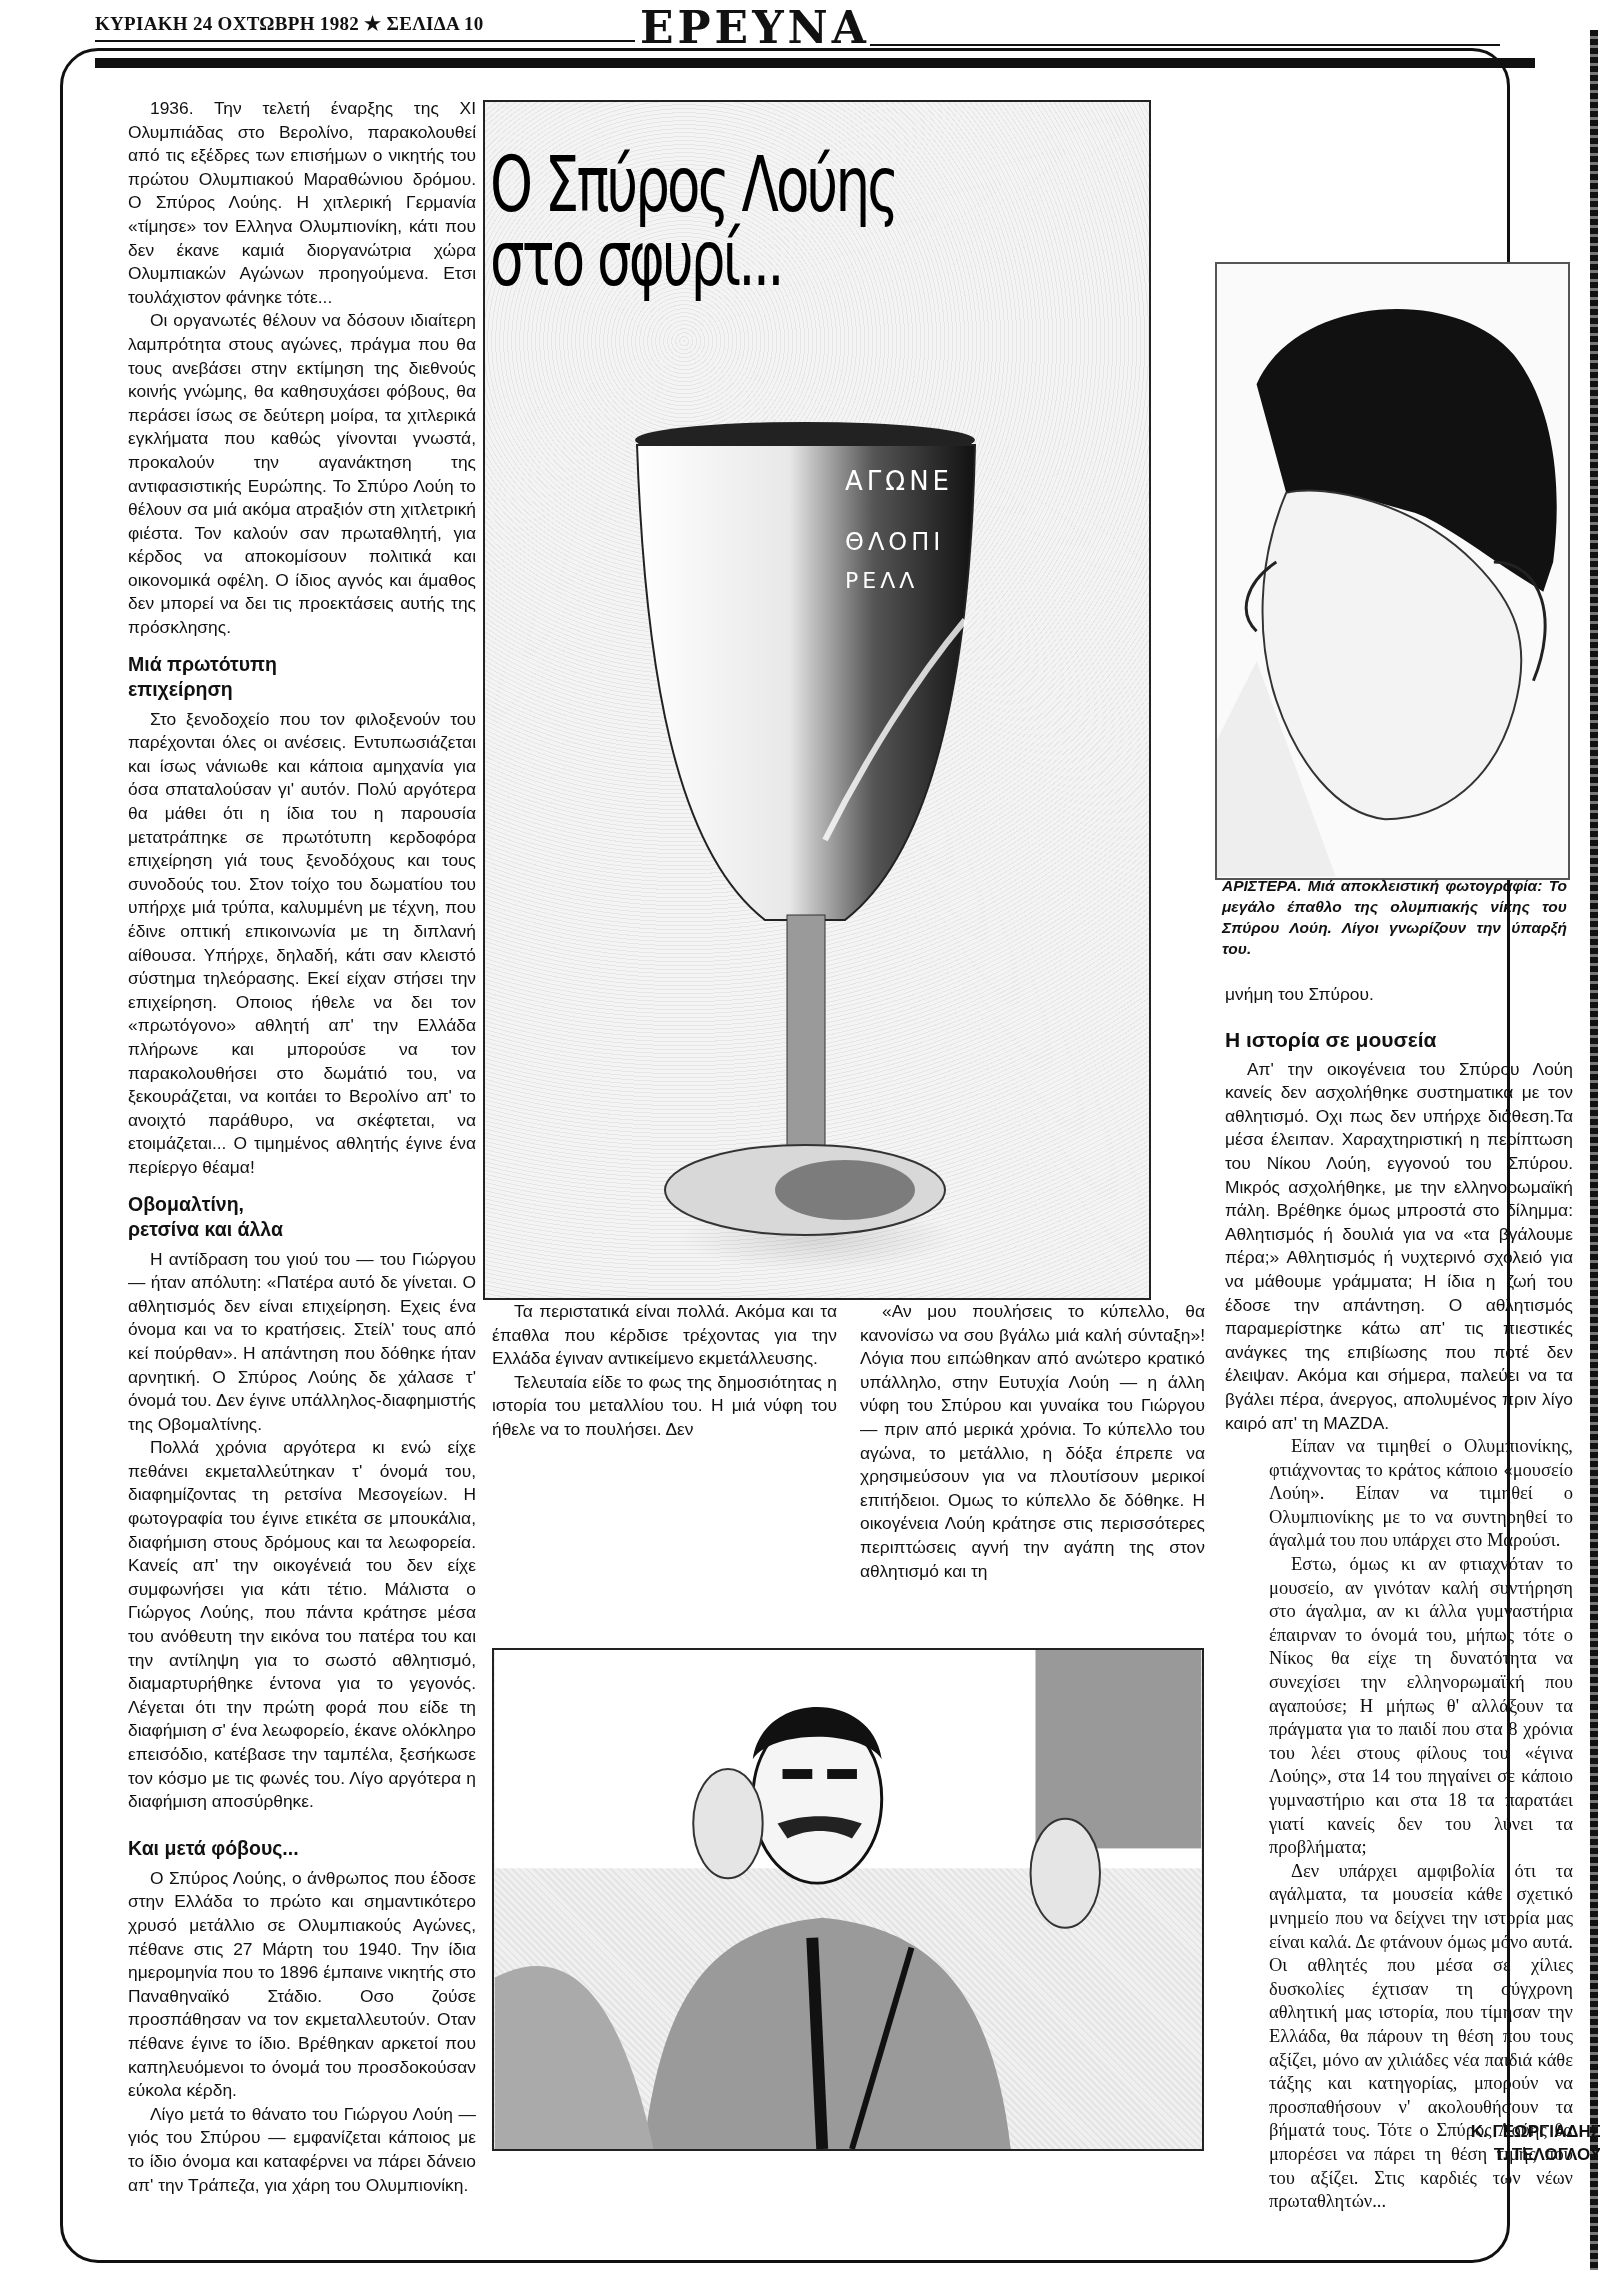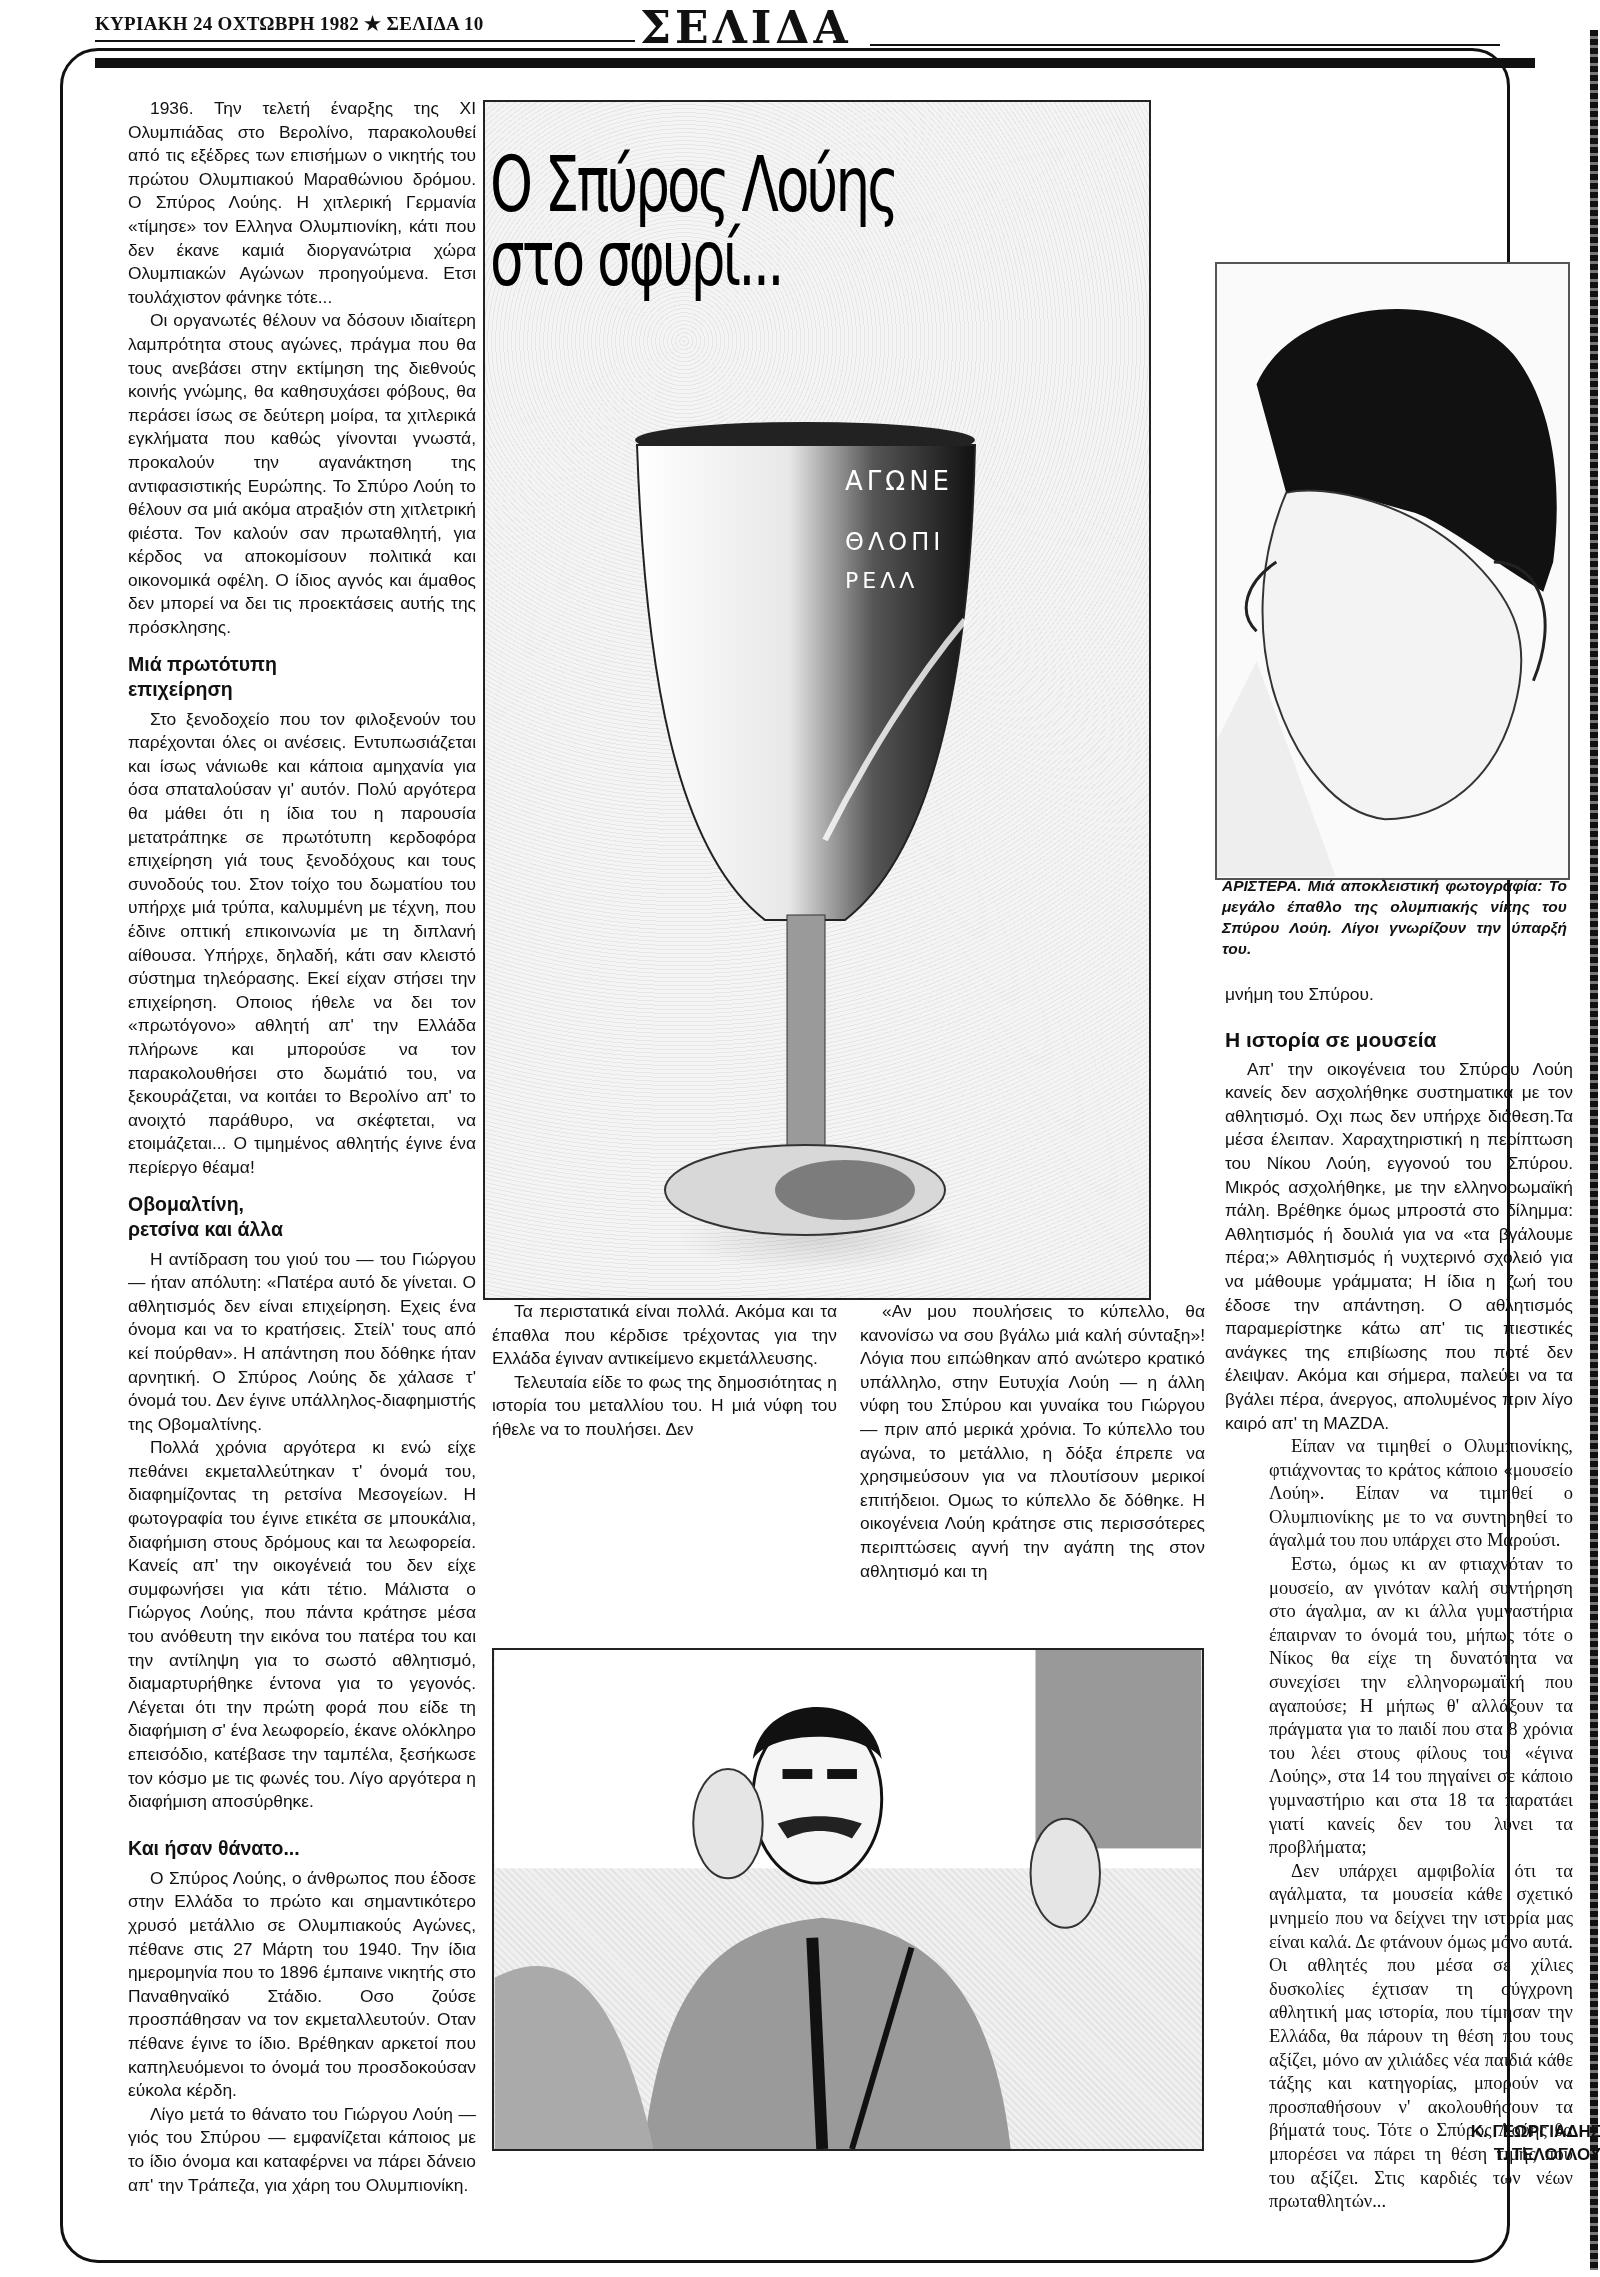--- a/index.html
+++ b/index.html
@@ -31,42 +31,42 @@
   .man-photo { left: 1215px; top: 262px; width: 355px; height: 618px; background: #fafafa; border-color: #555; }
   .caption { left: 1222px; top: 875px; width: 345px; font-size: 15.5px; line-height: 21px; font-weight: bold; font-style: italic; text-align: justify; }
   .group-photo { left: 492px; top: 1648px; width: 712px; height: 503px; background: repeating-linear-gradient(45deg, rgba(0,0,0,0.05) 0 2px, rgba(0,0,0,0) 2px 5px), #f0f0f0; }
   .byline { left: 1253px; top: 2120px; width: 348px; text-align: right; font-family: "Liberation Sans", sans-serif; font-weight: bold; font-size: 17px; line-height: 23px; }
 </style>
 </head>
 <body>
 
 <div class="abs dateline">ΚΥΡΙΑΚΗ 24 ΟΧΤΩΒΡΗ 1982 ★ ΣΕΛΙΔΑ 10</div>
 <div class="abs dateline-rule"></div>
-<div class="abs masthead">ΣΕΛΙΔΑ</div>
+<div class="abs masthead">ΕΡΕΥΝΑ</div>
 <div class="abs masthead-rule"></div>
 <div class="abs side-strip"></div>
 
 <div class="abs frame"></div>
 <div class="abs top-bar"></div>
 
 <div class="abs col col-left">
   <p>1936. Την τελετή έναρξης της XI Ολυμπιάδας στο Βερολίνο, παρακολουθεί από τις εξέδρες των επισήμων ο νικητής του πρώτου Ολυμπιακού Μαραθώνιου δρόμου. Ο Σπύρος Λούης. Η χιτλερική Γερμανία «τίμησε» τον Ελληνα Ολυμπιονίκη, κάτι που δεν έκανε καμιά διοργανώτρια χώρα Ολυμπιακών Αγώνων προηγούμενα. Ετσι τουλάχιστον φάνηκε τότε...</p>
   <p>Οι οργανωτές θέλουν να δόσουν ιδιαίτερη λαμπρότητα στους αγώνες, πράγμα που θα τους ανεβάσει στην εκτίμηση της διεθνούς κοινής γνώμης, θα καθησυχάσει φόβους, θα περάσει ίσως σε δεύτερη μοίρα, τα χιτλερικά εγκλήματα που καθώς γίνονται γνωστά, προκαλούν την αγανάκτηση της αντιφασιστικής Ευρώπης. Το Σπύρο Λούη το θέλουν σα μιά ακόμα ατραξιόν στη χιτλετρική φιέστα. Τον καλούν σαν πρωταθλητή, για κέρδος να αποκομίσουν πολιτικά και οικονομικά οφέλη. Ο ίδιος αγνός και άμαθος δεν μπορεί να δει τις προεκτάσεις αυτής της πρόσκλησης.</p>
   <h3>
     <span>Μιά πρωτότυπη</span><br>
     <span>επιχείρηση</span>
   </h3>
   <p>Στο ξενοδοχείο που τον φιλοξενούν του παρέχονται όλες οι ανέσεις. Εντυπωσιάζεται και ίσως νάνιωθε και κάποια αμηχανία για όσα σπαταλούσαν γι' αυτόν. Πολύ αργότερα θα μάθει ότι η ίδια του η παρουσία μετατράπηκε σε πρωτότυπη κερδοφόρα επιχείρηση γιά τους ξενοδόχους και τους συνοδούς του. Στον τοίχο του δωματίου του υπήρχε μιά τρύπα, καλυμμένη με τέχνη, που έδινε οπτική επικοινωνία με τη διπλανή αίθουσα. Υπήρχε, δηλαδή, κάτι σαν κλειστό σύστημα τηλεόρασης. Εκεί είχαν στήσει την επιχείρηση. Οποιος ήθελε να δει τον «πρωτόγονο» αθλητή απ' την Ελλάδα πλήρωνε και μπορούσε να τον παρακολουθήσει στο δωμάτιό του, να ξεκουράζεται, να κοιτάει το Βερολίνο απ' το ανοιχτό παράθυρο, να σκέφτεται, να ετοιμάζεται... Ο τιμημένος αθλητής έγινε ένα περίεργο θέαμα!</p>
   <h3>
     <span>Οβομαλτίνη,</span><br>
     <span>ρετσίνα και άλλα</span>
   </h3>
   <p>Η αντίδραση του γιού του — του Γιώργου — ήταν απόλυτη: «Πατέρα αυτό δε γίνεται. Ο αθλητισμός δεν είναι επιχείρηση. Εχεις ένα όνομα και να το κρατήσεις. Στείλ' τους από κεί πούρθαν». Η απάντηση που δόθηκε ήταν αρνητική. Ο Σπύρος Λούης δε χάλασε τ' όνομά του. Δεν έγινε υπάλληλος-διαφημιστής της Οβομαλτίνης.</p>
   <p>Πολλά χρόνια αργότερα κι ενώ είχε πεθάνει εκμεταλλεύτηκαν τ' όνομά του, διαφημίζοντας τη ρετσίνα Μεσογείων. Η φωτογραφία του έγινε ετικέτα σε μπουκάλια, διαφήμιση στους δρόμους και τα λεωφορεία. Κανείς απ' την οικογένειά του δεν είχε συμφωνήσει για κάτι τέτιο. Μάλιστα ο Γιώργος Λούης, που πάντα κράτησε μέσα του ανόθευτη την εικόνα του πατέρα του και την αντίληψη για το σωστό αθλητισμό, διαμαρτυρήθηκε έντονα για το γεγονός. Λέγεται ότι την πρώτη φορά που είδε τη διαφήμιση σ' ένα λεωφορείο, έκανε ολόκληρο επεισόδιο, κατέβασε την ταμπέλα, ξεσήκωσε τον κόσμο με τις φωνές του. Λίγο αργότερα η διαφήμιση αποσύρθηκε.</p>
-  <h3 style="margin-top:22px;">Και ήσαν θάνατο...</h3>
+  <h3 style="margin-top:22px;">Και μετά φόβους...</h3>
   <p>Ο Σπύρος Λούης, ο άνθρωπος που έδοσε στην Ελλάδα το πρώτο και σημαντικότερο χρυσό μετάλλιο σε Ολυμπιακούς Αγώνες, πέθανε στις 27 Μάρτη του 1940. Την ίδια ημερομηνία που το 1896 έμπαινε νικητής στο Παναθηναϊκό Στάδιο. Οσο ζούσε προσπάθησαν να τον εκμεταλλευτούν. Οταν πέθανε έγινε το ίδιο. Βρέθηκαν αρκετοί που καπηλευόμενοι το όνομά του προσδοκούσαν εύκολα κέρδη.</p>
   <p>Λίγο μετά το θάνατο του Γιώργου Λούη —γιός του Σπύρου — εμφανίζεται κάποιος με το ίδιο όνομα και καταφέρνει να πάρει δάνειο απ' την Τράπεζα, για χάρη του Ολυμπιονίκη.</p>
 
 </div>
 
 <div class="abs photo cup-photo"></div>
 <div class="abs headline">
   <div>Ο Σπύρος Λούης</div>
   <div>στο σφυρί...</div>
 </div>

